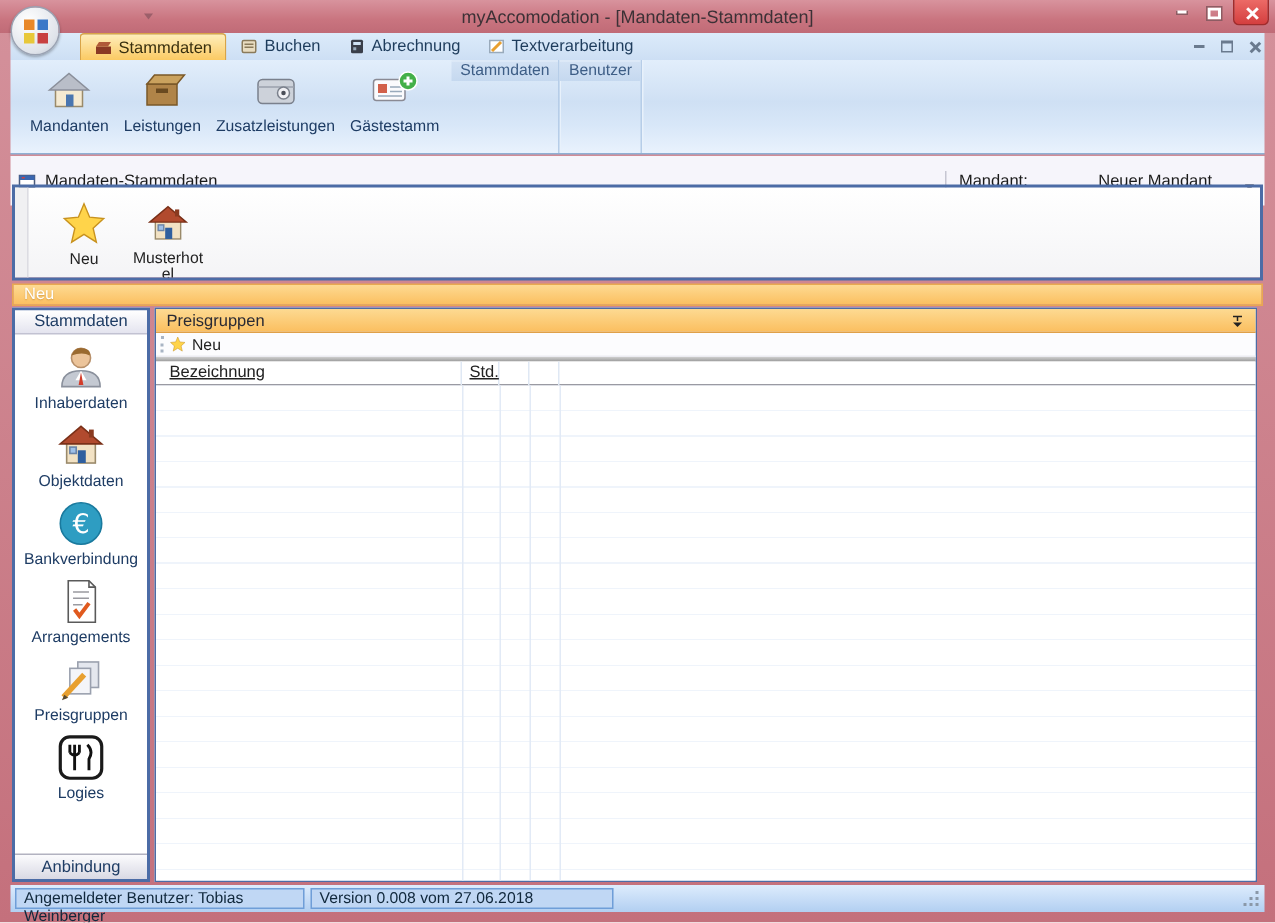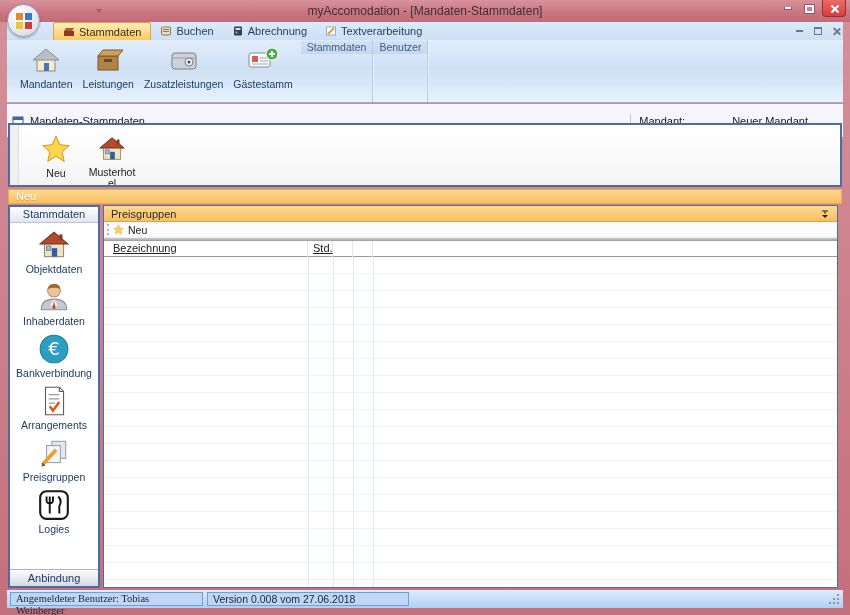--- a/index.html
+++ b/index.html
@@ -114,21 +114,21 @@
   .th2 { left:204px; width:25px; padding-left:5px; }
   .th3 { left:229px; width:20px; } .th4 { left:249px; width:20px; }
   .tbody { position:absolute; left:0; right:0; top:51px; bottom:0;
            background:repeating-linear-gradient(to bottom, #fff 0 16px, #eff4fb 16px 17px); }
   .vline { position:absolute; top:0; bottom:0; width:1px; background:#e2eaf6; }
   
   .statusbar { position:absolute; left:7px; right:7px; top:590px; height:18px;
                background:linear-gradient(#ddecfd,#b2cff1); }
   .sb-panel { position:absolute; top:2px; height:14px; line-height:12px; padding:0 5px;
               background:#c0d7f4; border:1px solid #6f9ed8; color:#10283c; font-size:10.5px; }
-  .sp-user { left:3px; width:193px;font-family:Liberation Serif, serif; }
+  .sp-user { left:3px; width:193px; }
   .sp-version { left:200px; width:202px; }
   .grip { position:absolute; right:4px; bottom:4px; width:2px; height:2px; background:#8a98a8;
           box-shadow:-4px 0 #8a98a8, -8px 0 #8a98a8, 0 -4px #8a98a8, -4px -4px #8a98a8, 0 -8px #8a98a8; }
   svg { display:block; }
 </style>
 </head>
 <body>
 
 <div class="window">
 
@@ -282,37 +282,37 @@
 
   <div class="rec-bar">
     <span>Neu</span>
   </div>
 
   <div class="sidebar">
     <div class="sb-header">Stammdaten</div>
     <div class="sb-items">
       <div class="sb-item">
         <svg viewBox="0 0 32 32">
+          <path d="M4 28 q0 -10 12 -10 q12 0 12 10 Z" fill="#c4c9d2" stroke="#8a909c"></path>
+          <path d="M16 18 l-3.5 6 h7 Z" fill="#fff"></path>
+          <path d="M16 19 l-1.5 8 h3 Z" fill="#d23c2a"></path>
+          <circle cx="16" cy="10" r="6" fill="#ecc49a" stroke="#b8906a"></circle>
+          <path d="M10 8.5 q2 -6 8 -4.5 q4.5 1 3.5 4.5 q-4.5 -2.5 -11.5 0 Z" fill="#9a6a30"></path>
+        </svg>
+        <span class="lbl">Inhaberdaten</span>
+      </div>
+      <div class="sb-item">
+        <svg viewBox="0 0 32 32">
           <rect x="7" y="14" width="18" height="13" fill="#f2e2c4" stroke="#9a8a6a"></rect>
           <path d="M3 15 L16 4 L29 15 Z" fill="#b14a2e" stroke="#7a3018"></path>
           <rect x="21" y="6" width="3" height="5" fill="#8a3a20"></rect>
           <rect x="14" y="19" width="5" height="8" fill="#2f5f9f"></rect>
           <rect x="9" y="17" width="4" height="4" fill="#9fc0e8" stroke="#6a84a8"></rect>
         </svg>
         <span class="lbl">Objektdaten</span>
-      </div>
-      <div class="sb-item">
-        <svg viewBox="0 0 32 32">
-          <path d="M4 28 q0 -10 12 -10 q12 0 12 10 Z" fill="#c4c9d2" stroke="#8a909c"></path>
-          <path d="M16 18 l-3.5 6 h7 Z" fill="#fff"></path>
-          <path d="M16 19 l-1.5 8 h3 Z" fill="#d23c2a"></path>
-          <circle cx="16" cy="10" r="6" fill="#ecc49a" stroke="#b8906a"></circle>
-          <path d="M10 8.5 q2 -6 8 -4.5 q4.5 1 3.5 4.5 q-4.5 -2.5 -11.5 0 Z" fill="#9a6a30"></path>
-        </svg>
-        <span class="lbl">Inhaberdaten</span>
       </div>
       <div class="sb-item">
         <svg viewBox="0 0 32 32">
           <circle cx="16" cy="16" r="13" fill="#2e9dc2" stroke="#1a7a9e"></circle>
           <text x="16" y="22" font-size="17" fill="#fff" text-anchor="middle" font-family="DejaVu Sans, sans-serif">€</text>
         </svg>
         <span class="lbl">Bankverbindung</span>
       </div>
       <div class="sb-item">
         <svg viewBox="0 0 32 32">

